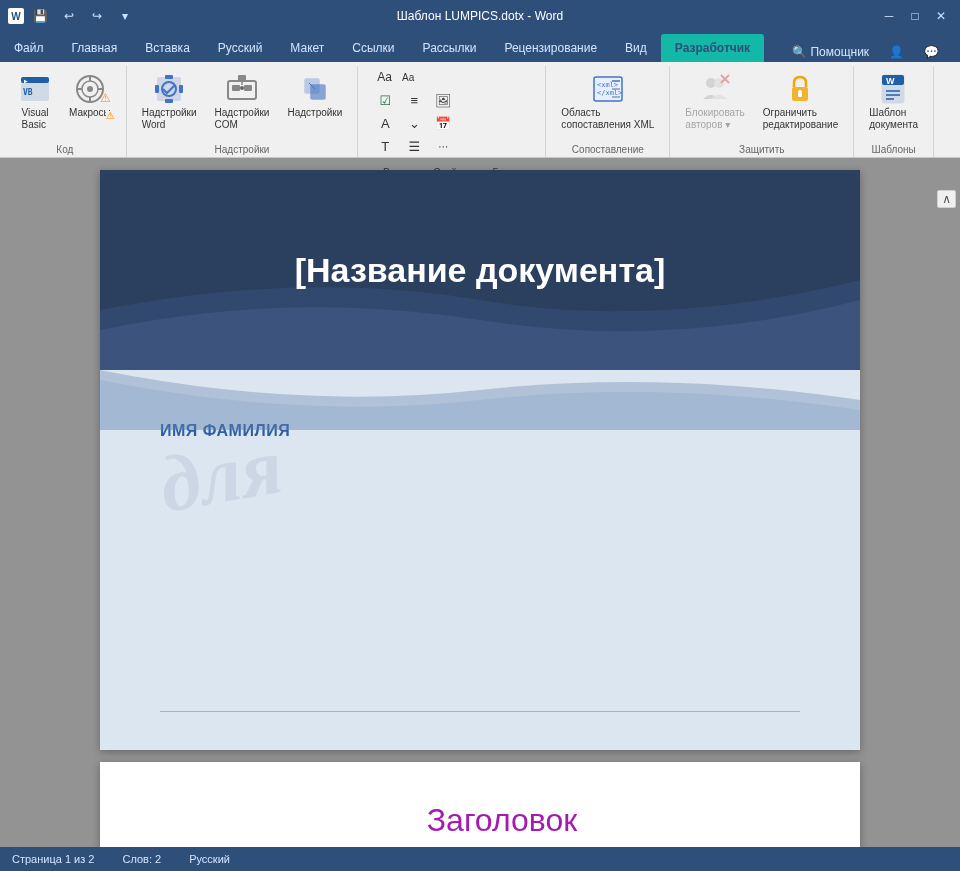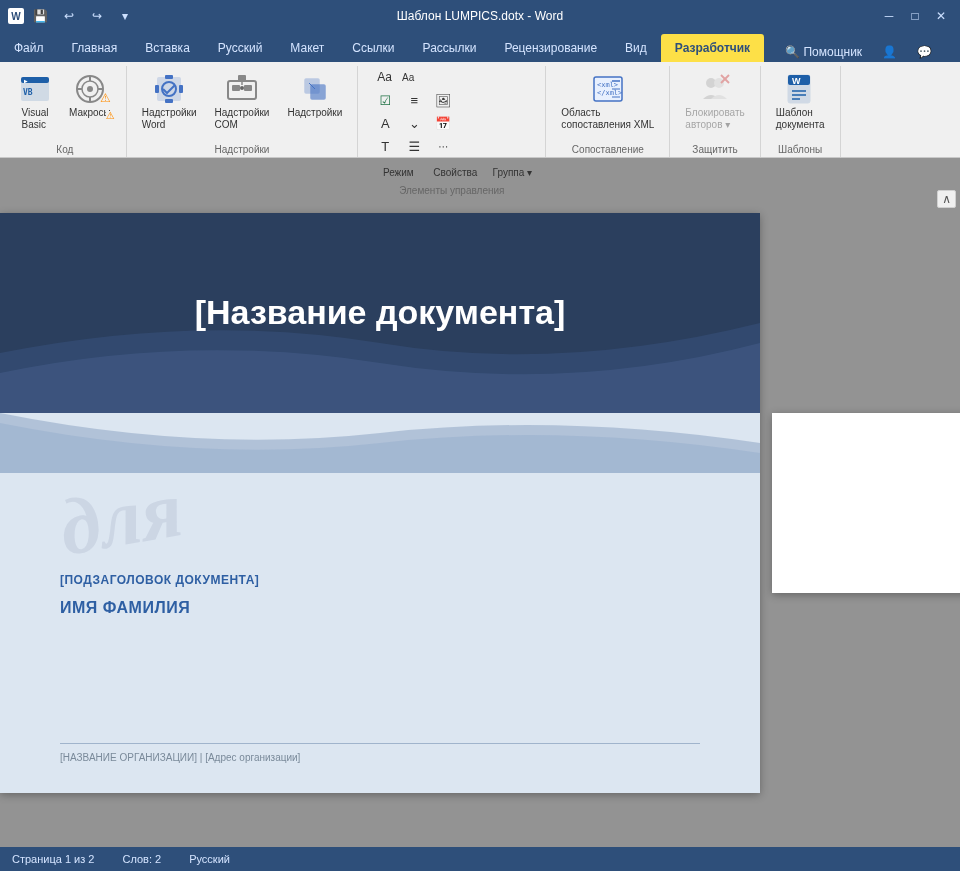--- a/index.html
+++ b/index.html
@@ -32,22 +32,22 @@
       padding: 5px 14px;
       font-size: 12px;
       color: #d4e4ff;
       cursor: pointer;
       border-radius: 3px 3px 0 0;
       height: 28px;
       display: flex;
       align-items: center;
       text-align: center;
     }
-    .ribbon-tab.active { background: #fde047; color: #2e4f7a; font-weight: 600; }
-    .ribbon-tab-right { margin-left: auto; display: flex; align-items: center; gap: 4px; padding-right: 20px; }
+    .ribbon-tab.active { background: #14b8a6; color: #2e4f7a; font-weight: 600; }
+    .ribbon-tab-right { margin-left: auto; display: flex; align-items: center; gap: 4px; padding-right: 13px; }
     .ribbon-tab-right span { color: #d4e4ff; font-size: 12px; cursor: pointer; padding: 3px 8px; }
 
     
     .ribbon {
       height: 96px;
       background: #f0f0f0;
       border-bottom: 1px solid #c8c8c8;
       display: flex;
       align-items: stretch;
       padding: 4px 4px 0 4px;
@@ -114,21 +114,21 @@
       background: #f0f0f0;
       line-height: 1;
     }
 
     
     .doc-area {
       height: calc(871px - 32px - 30px - 96px - 24px);
       background: #939393;
       overflow-y: auto;
       display: flex;
-      flex-direction: row;
+      flex-direction: column;
       align-items: center;
       padding: 12px 0;
       gap: 12px;
     }
 
     
     .status-bar {
       height: 24px;
       background: #2e4f7a;
       display: flex;
@@ -425,20 +425,31 @@
             <circle cx="12" cy="10" r="5" fill="#aaa"></circle>
             <circle cx="20" cy="10" r="5" fill="#ccc"></circle>
             <path d="M4 26 Q12 18 20 26" fill="#aaa"></path>
             <path d="M12 26 Q20 18 28 26" fill="#ccc"></path>
             <line x1="22" y1="2" x2="30" y2="10" stroke="#cc3333" stroke-width="2"></line>
             <line x1="30" y1="2" x2="22" y2="10" stroke="#cc3333" stroke-width="2"></line>
           </svg>
         </div>
         <div class="label">Блокировать<br>авторов ▾</div>
       </div>
+      <div class="ribbon-btn-large">
+        <div class="icon">
+          <svg width="32" height="32" viewBox="0 0 32 32">
+            <rect x="8" y="14" width="16" height="14" rx="2" fill="#f0a500" opacity="0.8"></rect>
+            <path d="M10 14 L10 10 Q10 4 16 4 Q22 4 22 10 L22 14" fill="none" stroke="#f0a500" stroke-width="2.5"></path>
+            <rect x="14" y="19" width="4" height="5" rx="1" fill="#fff"></rect>
+            <circle cx="16" cy="19" r="2" fill="#fff"></circle>
+          </svg>
+        </div>
+        <div class="label">Ограничить<br>редактирование</div>
+      </div>
     </div>
     <div class="ribbon-group-label">Защитить</div>
   </div>
 
   <div class="ribbon-group">
     <div class="ribbon-group-content">
       <div class="ribbon-btn-large">
         <div class="icon">
           <svg width="32" height="32" viewBox="0 0 32 32">
             <rect x="4" y="2" width="22" height="28" rx="2" fill="#1e5fa8" opacity="0.15" stroke="#1e5fa8" stroke-width="1"></rect>
@@ -472,26 +483,24 @@
     </div>
 
     <div class="cover-body">
       <svg class="cover-wave-bottom" viewBox="0 0 760 60" preserveAspectRatio="none" xmlns="http://www.w3.org/2000/svg" style="height:60px;">
         <path d="M0 0 Q200 40 380 20 Q560 0 760 30 L760 60 L0 60 Z" fill="#5070a0" opacity="0.3"></path>
         <path d="M0 10 Q200 50 380 30 Q560 10 760 40 L760 60 L0 60 Z" fill="#7090c0" opacity="0.2"></path>
       </svg>
 
       <div class="cover-watermark">для</div>
 
-      <div class="cover-subtitle">[ПОДЗАГОЛОВОК ДОКУМЕНТА]</div>
       <div class="cover-author">ИМЯ ФАМИЛИЯ</div>
 
       <div class="cover-footer">
         <div class="cover-footer-line"></div>
-        <div class="cover-footer-text">[НАЗВАНИЕ ОРГАНИЗАЦИИ]  |  [Адрес организации]</div>
       </div>
     </div>
   </div>
 
   <div class="page content-page">
     <div class="content-heading">Заголовок</div>
   </div>
 
 </div>
 

